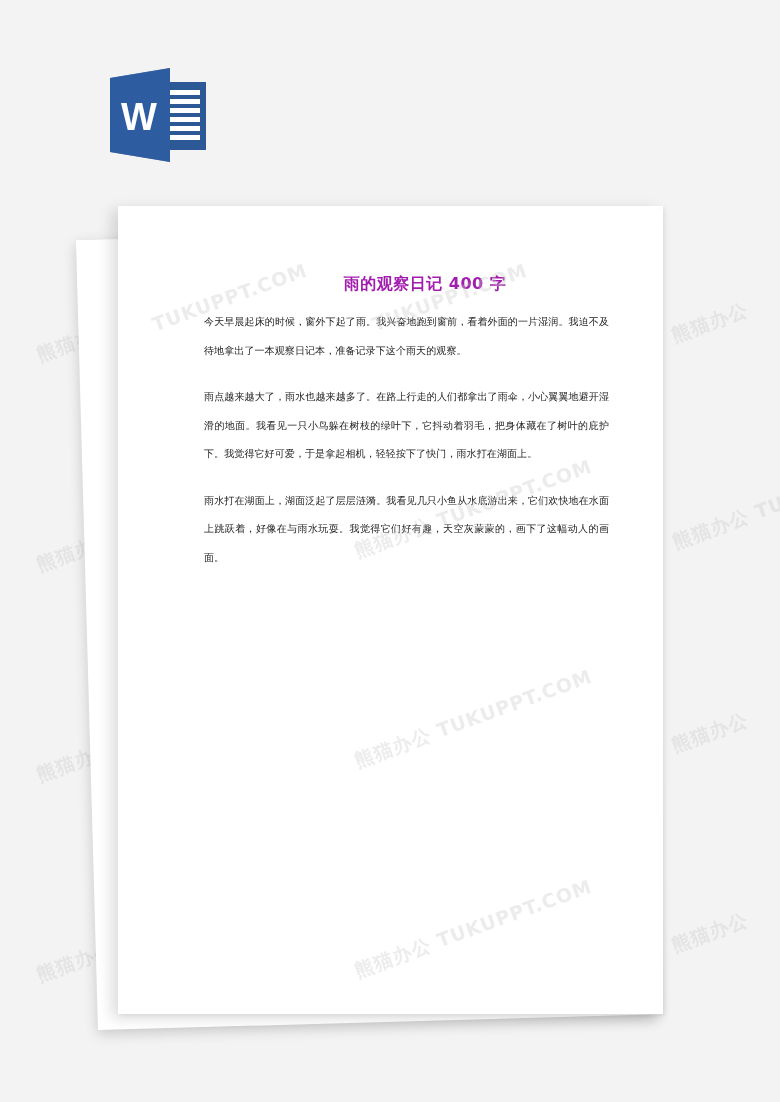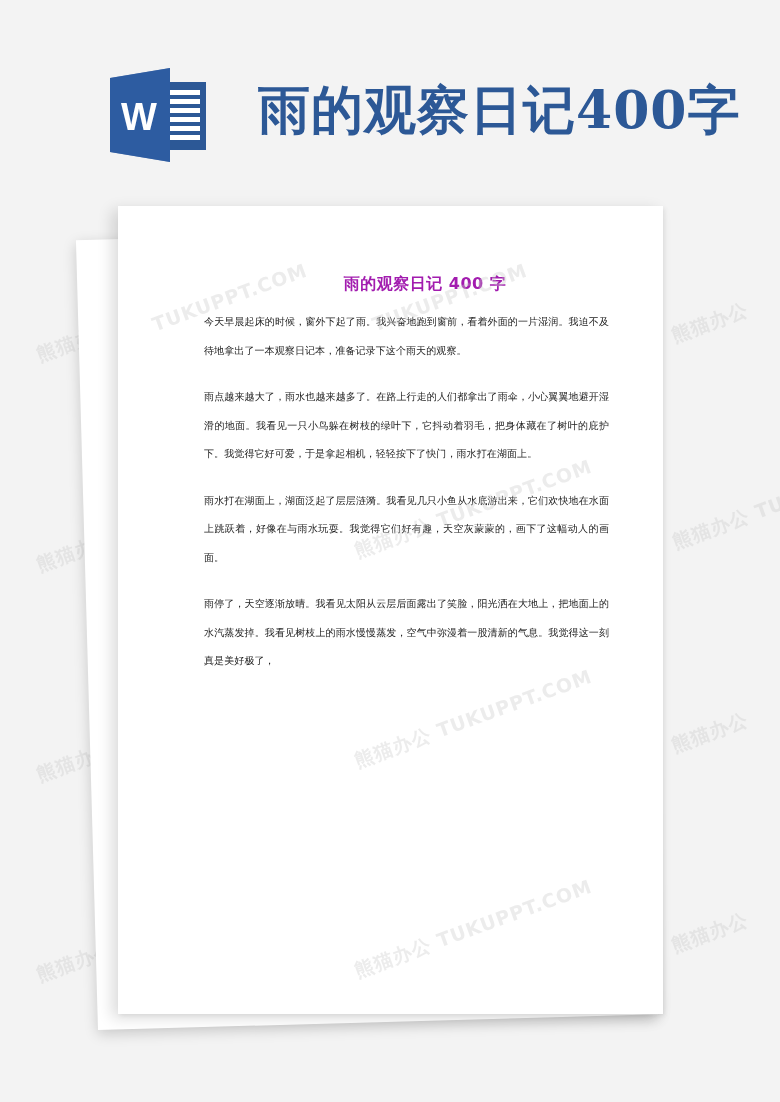--- a/index.html
+++ b/index.html
@@ -114,40 +114,38 @@
       <rect x="58" y="40" width="34" height="5" fill="#ffffff"></rect>
       <rect x="58" y="49" width="34" height="5" fill="#ffffff"></rect>
       <rect x="58" y="58" width="34" height="5" fill="#ffffff"></rect>
       <rect x="58" y="67" width="34" height="5" fill="#ffffff"></rect>
 
       <polygon points="2,10 62,0 62,94 2,84" fill="#2b579a"></polygon>
       <polygon points="2,10 62,0 62,94 2,84" fill="#2f5fa6" opacity="0.6"></polygon>
       <text x="31" y="62" text-anchor="middle" font-family="Liberation Sans, sans-serif" font-size="38" font-weight="bold" fill="#ffffff">W</text>
     </svg>
   </div>
-  <div class="banner-title">雨的观察日记400字</div>
 </div>
 
 <span class="watermark" style="left:30px; top:300px;">熊猫办公 TUKUPPT.COM</span>
 <span class="watermark" style="left:670px; top:310px;">熊猫办公</span>
 <span class="watermark" style="left:30px; top:510px;">熊猫办公 TUKUPPT.COM</span>
 <span class="watermark" style="left:670px; top:510px;">熊猫办公 TU</span>
 <span class="watermark" style="left:30px; top:720px;">熊猫办公 TUKUPPT.COM</span>
 <span class="watermark" style="left:670px; top:720px;">熊猫办公</span>
 <span class="watermark" style="left:30px; top:920px;">熊猫办公 TUKUPPT.COM</span>
 <span class="watermark" style="left:670px; top:920px;">熊猫办公</span>
 
 <div class="paper-back"></div>
 
 <div class="paper-front">
   <div class="doc-title">雨的观察日记 400 字</div>
   <div class="doc-body">
     <p>今天早晨起床的时候，窗外下起了雨。我兴奋地跑到窗前，看着外面的一片湿润。我迫不及待地拿出了一本观察日记本，准备记录下这个雨天的观察。</p>
     <p>雨点越来越大了，雨水也越来越多了。在路上行走的人们都拿出了雨伞，小心翼翼地避开湿滑的地面。我看见一只小鸟躲在树枝的绿叶下，它抖动着羽毛，把身体藏在了树叶的庇护下。我觉得它好可爱，于是拿起相机，轻轻按下了快门，雨水打在湖面上。</p>
     <p>雨水打在湖面上，湖面泛起了层层涟漪。我看见几只小鱼从水底游出来，它们欢快地在水面上跳跃着，好像在与雨水玩耍。我觉得它们好有趣，天空灰蒙蒙的，画下了这幅动人的画面。</p>
-    <p>雨停了，天空逐渐放晴。我看见太阳从云层后面露出了笑脸，阳光洒在大地上，把地面上的水汽蒸发掉。我看见树枝上的雨水慢慢蒸发，空气中弥漫着一股清新的气息。我觉得这一刻真是美好极了，</p>
   </div>
   <span class="watermark" style="left:30px; top:80px;">TUKUPPT.COM</span>
   <span class="watermark" style="left:250px; top:80px;">TUKUPPT.COM</span>
   <span class="watermark" style="left:230px; top:290px;">熊猫办公 TUKUPPT.COM</span>
   <span class="watermark" style="left:230px; top:500px;">熊猫办公 TUKUPPT.COM</span>
   <span class="watermark" style="left:230px; top:710px;">熊猫办公 TUKUPPT.COM</span>
 </div>
 
 </body></html>

